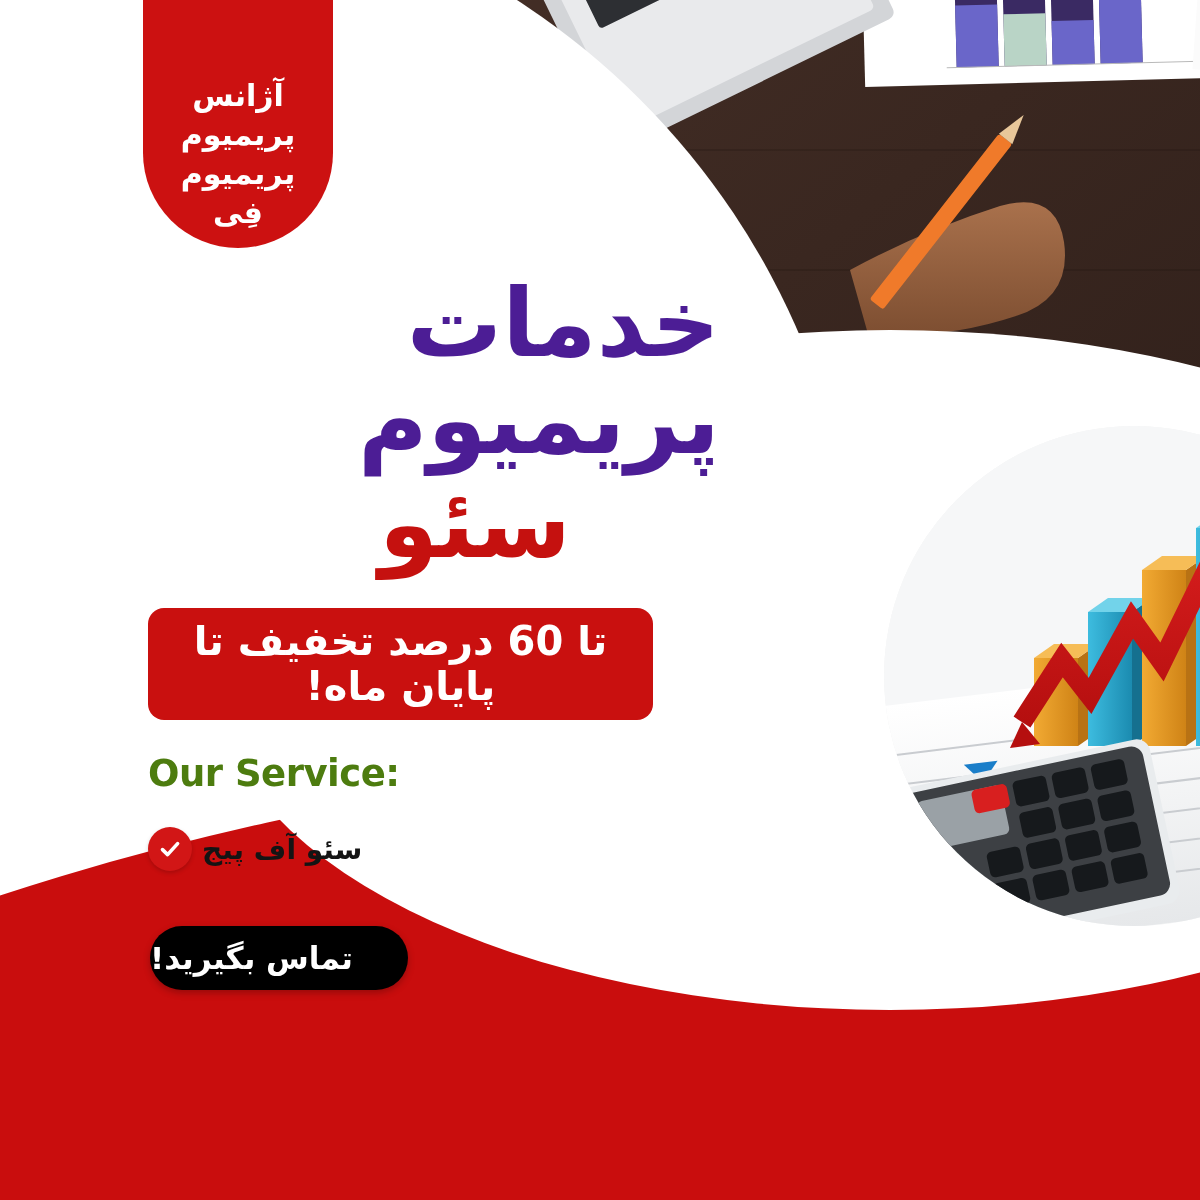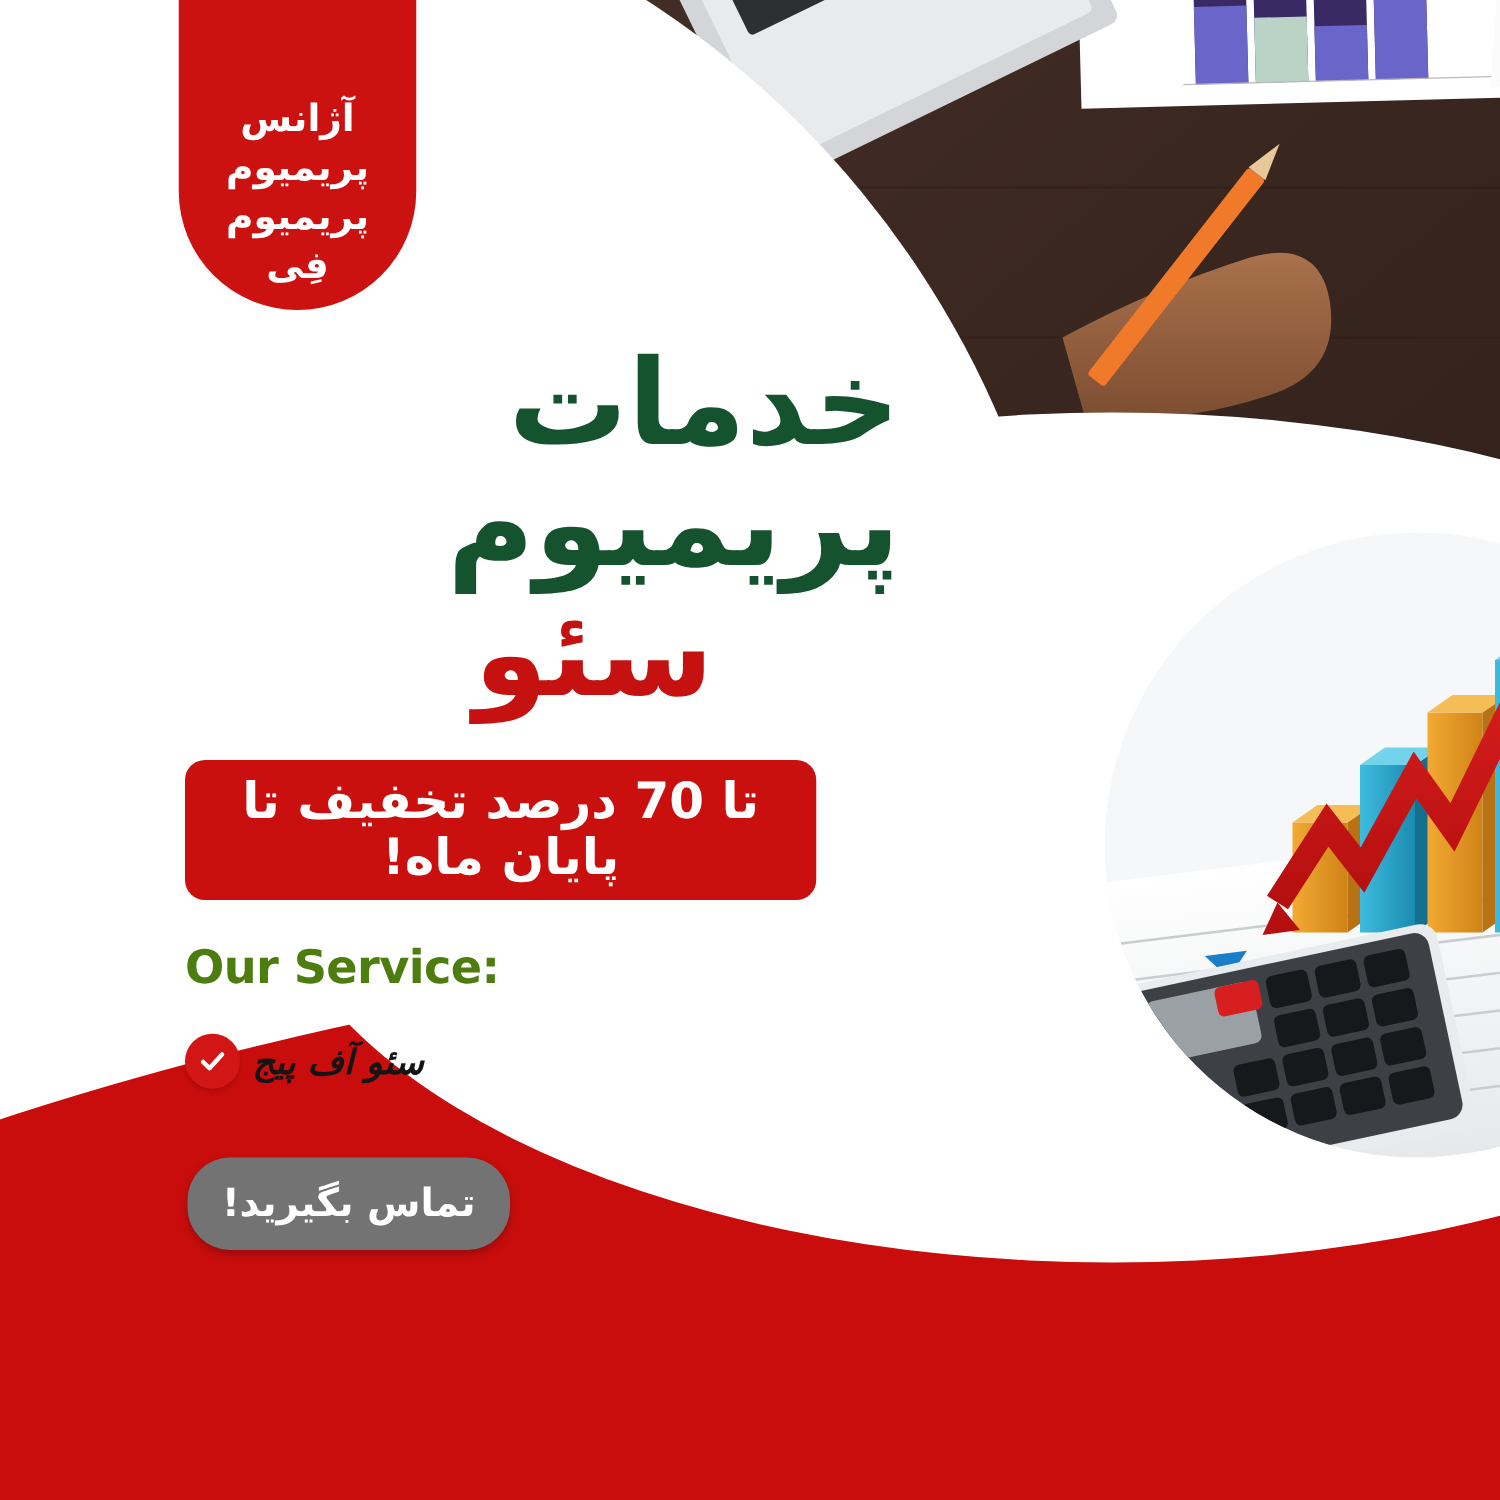--- a/index.html
+++ b/index.html
@@ -87,21 +87,21 @@
     color:#ffffff;font-weight:700;font-size:30px;line-height:1.30;
     text-align:center;direction:rtl;white-space:nowrap;
   }
 
   
   .headline{
     position:absolute;left:60px;top:275px;width:660px;
     text-align:right;direction:rtl;z-index:6;
   }
   .headline .ln1{
-    display:block;color:#14532d;font-weight:900;
+    display:block;color:#4c1d95;font-weight:900;
     font-size:95px;line-height:1.02;letter-spacing:-1px;
   }
   .headline .ln2{
     display:block;color:#C5110F;font-weight:900;
     font-size:95px;line-height:1.08;margin-top:4px;
     text-align:center;padding-left:170px;
   }
 
   
   .discount{
@@ -132,29 +132,29 @@
   .svc-item{display:flex;flex-direction:row-reverse;align-items:center;gap:10px;}
   .svc-badge{
     width:44px;height:44px;border-radius:50%;
     background:#D21616;flex:0 0 auto;
     display:flex;align-items:center;justify-content:center;
     box-shadow:0 2px 4px rgba(0,0,0,.18);
   }
   .svc-badge svg{display:block;}
   .svc-label{
     color:#141414;font-weight:800;font-size:28px;
-    white-space:nowrap;direction:rtl;font-style:italic;
+    white-space:nowrap;direction:rtl;
   }
 
   
   .cta{
     position:absolute;left:150px;top:926px;
-    width:258px;height:74px;background:#737373;
+    width:258px;height:64px;background:#000000;
     border-radius:34px;z-index:7;
-    display:flex;align-items:center;justify-content:center;
+    display:flex;align-items:center;justify-content:flex-end;
     cursor:pointer;box-shadow:0 3px 7px rgba(0,0,0,.25);
   }
   .cta-label{color:#fff;font-weight:800;font-size:31px;direction:rtl;}
 
   
   .photo-circle{
     position:absolute;left:884px;top:426px;
     width:500px;height:500px;border-radius:50%;
     overflow:hidden;background:#f4f4f4;z-index:5;
     box-shadow:0 0 0 0 rgba(0,0,0,0);
@@ -434,21 +434,21 @@
     <div class="agency-line">پریمیوم</div>
     <div class="agency-line">فِی</div>
   </div>
 
   <div class="headline">
     <span class="ln1">خدمات پریمیوم</span>
     <span class="ln2">سئو</span>
   </div>
 
   <div class="discount">
-    <div class="discount-text">تا 70 درصد تخفیف تا پایان ماه!</div>
+    <div class="discount-text">تا 60 درصد تخفیف تا پایان ماه!</div>
   </div>
 
   <div class="svc-title">Our Service:</div>
 
   <div class="svc-row">
 
     <div class="svc-item">
       <span class="svc-badge">
         <svg width="24" height="24" viewBox="0 0 24 24" aria-hidden="true">
           <path d="M4.5 12.6 L9.6 17.6 L19.6 6.6" fill="none" stroke="#ffffff" stroke-width="3.6" stroke-linecap="round" stroke-linejoin="round"></path>

